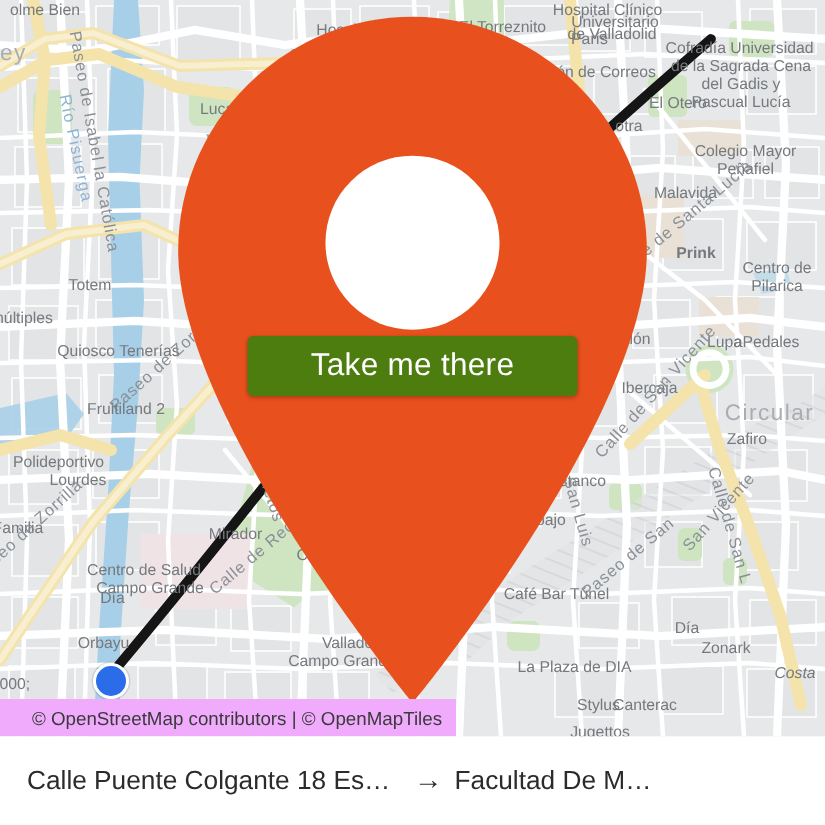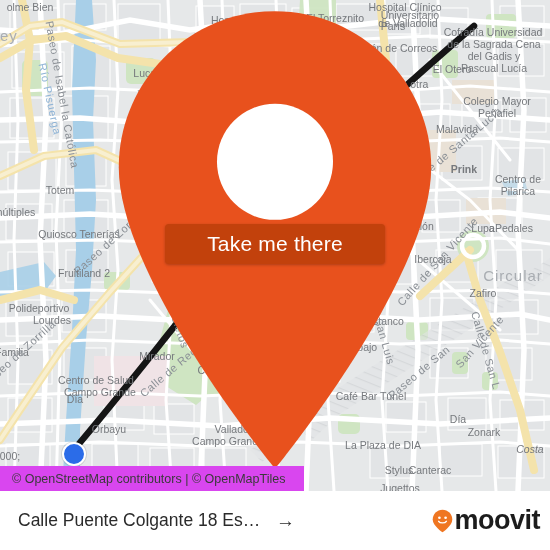--- a/index.html
+++ b/index.html
@@ -32,42 +32,42 @@
   }
   .lbl.poi{font-size:10.5px;color:#76797d;}
   .lbl.street{font-size:11px;color:#8b9096;letter-spacing:.6px;}
   .lbl.city{font-size:20px;color:#a7abb0;letter-spacing:1.2px;}
   .lbl.area{font-size:15px;color:#a9adb2;letter-spacing:1px;}
   .lbl.water{font-size:11px;color:#8fb4d6;letter-spacing:.8px;}
 
   
   .cta{
     position:absolute;left:165px;top:224px;width:220px;height:40px;
-    background:#c2410c;border:none;border-radius:4px;
+    background:#4d7c0f;border:none;border-radius:4px;
     color:#ffffff;font-size:21px;font-family:"Liberation Sans", sans-serif;
     letter-spacing:.2px;cursor:pointer;
     box-shadow:0 1px 3px rgba(0,0,0,.25);
     display:flex;align-items:center;justify-content:center;
     padding:0;
   }
 
   
   .origin-dot{
     position:absolute;left:62px;top:442px;width:20px;height:20px;
     border-radius:50%;background:#2b6ce8;border:2px solid #ffffff;
     box-shadow:0 0 0 1px rgba(0,0,0,.10);
   }
   .dest-pin{position:absolute;left:464px;top:0px;width:30px;height:44px;}
 
   
   .attrib{
     position:absolute;left:0;bottom:0;height:25px;width:304px;
-    background:#d946ef;
+    background:#f0abfc;
     display:flex;align-items:center;
-    padding-left:12px;box-sizing:border-box;
+    padding-left:12px;box-sizing:border-box;justify-content:center;
   }
   .attrib span{font-size:12.5px;color:#3a3a3a;}
 
   
   .footer{
     position:absolute;left:0;top:491px;width:550px;height:59px;
     background:#ffffff;
     display:flex;align-items:center;
     box-sizing:border-box;padding:0 10px 0 18px;
   }
@@ -305,21 +305,21 @@
         <div class="lbl street" style="left: 118px; top: 268px; transform: translate(-50%, 0px) rotate(-42deg);">Paseo de Zorrilla</div>
         <div class="lbl poi" style="left: 84px; top: 268px; transform: translate(-50%, 0px);">Fruitiland 2</div>
         <div class="lbl poi" style="left: 39px; top: 303px; transform: translate(-50%, 0px);">Polideportivo</div>
         <div class="lbl poi" style="left: 52px; top: 315px; transform: translate(-50%, 0px);">Lourdes</div>
         <div class="lbl poi" style="left: 0px; top: 347px; transform: translate(-50%, 0px);">rada Familia</div>
         <div class="lbl poi" style="left: 157px; top: 351px; transform: translate(-50%, 0px);">Mirador</div>
         <div class="lbl poi" style="left: 96px; top: 375px; transform: translate(-50%, 0px);">Centro de Salud</div>
         <div class="lbl poi" style="left: 100px; top: 387px; transform: translate(-50%, 0px);">Campo Grande</div>
         <div class="lbl poi" style="left: 75px; top: 394px; transform: translate(-50%, 0px);">Día</div>
         <div class="lbl street" style="left: 27px; top: 380px; transform: translate(-50%, 0px) rotate(-42deg);">Paseo de Zorrilla</div>
-        <div class="lbl poi" style="left: 69px; top: 424px; transform: translate(-50%, 0px); margin-left: 40px;">Orbayu</div>
+        <div class="lbl poi" style="left: 69px; top: 424px; transform: translate(-50%, 0px);">Orbayu</div>
         <div class="lbl poi" style="left: 46px; top: 476px; transform: translate(-50%, 0px);">Box</div>
         <div class="lbl poi" style="left: 0px; top: 451px; transform: translate(-50%, 0px);">os 2000;</div>
         <div class="lbl poi" style="left: 250px; top: 15px; transform: translate(-50%, 0px);">Hospital Felipe II</div>
         <div class="lbl poi" style="left: 210px; top: 32px; transform: translate(-50%, 0px);">Cherna</div>
         <div class="lbl poi" style="left: 224px; top: 52px; transform: translate(-50%, 0px);">Tattoo Ink</div>
         <div class="lbl poi" style="left: 238px; top: 70px; transform: translate(-50%, 0px);">Geoda</div>
         <div class="lbl poi" style="left: 275px; top: 84px; transform: translate(-50%, 0px);">Cava de Puros</div>
         <div class="lbl poi" style="left: 312px; top: 50px; transform: translate(-50%, 0px);">Paulinas</div>
         <div class="lbl poi" style="left: 335px; top: 13px; transform: translate(-50%, 0px);">El Torreznito</div>
         <div class="lbl poi" style="left: 348px; top: 37px; transform: translate(-50%, 0px);">Gadis</div>
@@ -376,21 +376,21 @@
         <div class="lbl street" style="left: 466px; top: 178px; transform: translate(-50%, 0px) rotate(-40deg);">Calle de Santa Lucía</div>
         <div class="lbl poi" style="left: 518px; top: 174px; transform: translate(-50%, 0px);">Centro de</div>
         <div class="lbl poi" style="left: 518px; top: 186px; transform: translate(-50%, 0px);">Pilarica</div>
         <div class="lbl poi" style="left: 378px; top: 192px; transform: translate(-50%, 0px);">Hospital Sagrado</div>
         <div class="lbl poi" style="left: 394px; top: 204px; transform: translate(-50%, 0px);">Corazón</div>
         <div class="lbl poi" style="left: 413px; top: 221px; transform: translate(-50%, 0px);">Pantalón</div>
         <div class="lbl poi" style="left: 483px; top: 223px; transform: translate(-50%, 0px);">Lupa</div>
         <div class="lbl poi" style="left: 511px; top: 223px; transform: translate(-50%, 0px);">aPedales</div>
         <div class="lbl poi" style="left: 433px; top: 254px; transform: translate(-50%, 0px);">Ibercaja</div>
         <div class="lbl area" style="left: 513px; top: 268px; transform: translate(-50%, 0px);">Circular</div>
-        <div class="lbl poi" style="left: 483px; top: 288px; transform: translate(-50%, 0px);">Zafiro</div>
+        <div class="lbl poi" style="left: 498px; top: 288px; transform: translate(-50%, 0px);">Zafiro</div>
         <div class="lbl street" style="left: 419px; top: 270px; transform: translate(-50%, 0px) rotate(74deg);">Calle de San Luis</div>
         <div class="lbl street" style="left: 452px; top: 300px; transform: translate(-50%, 0px) rotate(-48deg);">Calle de San Vicente</div>
         <div class="lbl street" style="left: 521px; top: 310px; transform: translate(-50%, 0px) rotate(74deg);">Calle de San L</div>
         <div class="lbl street" style="left: 486px; top: 362px; transform: translate(-50%, 0px) rotate(-48deg);">San Vicente</div>
       </div>
 
     <div class="origin-dot"></div>
 
     <svg class="dest-pin" viewBox="0 0 30 44">
       <path d="M15,1 C7.3,1 1,7.3 1,15 C1,25 15,42 15,42 C15,42 29,25 29,15 C29,7.3 22.7,1 15,1 Z" fill="#e8511d"></path>
@@ -401,25 +401,17 @@
 
     <div class="attrib">
       <span>© OpenStreetMap contributors | © OpenMapTiles</span>
     </div>
   </div>
 
   <div class="footer">
     <div class="route-txt">
       <span class="from">Calle Puente Colgante 18 Esquin…</span>
       <span class="arrow">→</span>
-    </div>
-    <div class="brand">
-      <svg class="brand-mark" viewBox="0 0 30 34">
-        <path d="M15,1 C7.3,1 1,7.2 1,14.8 C1,24 15,33 15,33 C15,33 29,24 29,14.8 C29,7.2 22.7,1 15,1 Z" fill="#ef7622"></path>
-        <circle cx="10.6" cy="12.4" r="1.9" fill="#ffffff"></circle>
-        <circle cx="19.4" cy="12.4" r="1.9" fill="#ffffff"></circle>
-        <path d="M9.5,17.4 C11.4,20.4 18.6,20.4 20.5,17.4" fill="none" stroke="#ffffff" stroke-width="2" stroke-linecap="round"></path>
-      </svg>
-      <span class="brand-name">moovit</span>
+      <span class="to">Facultad De M…</span>
     </div>
   </div>
 
 </div>
 
 </body></html>

